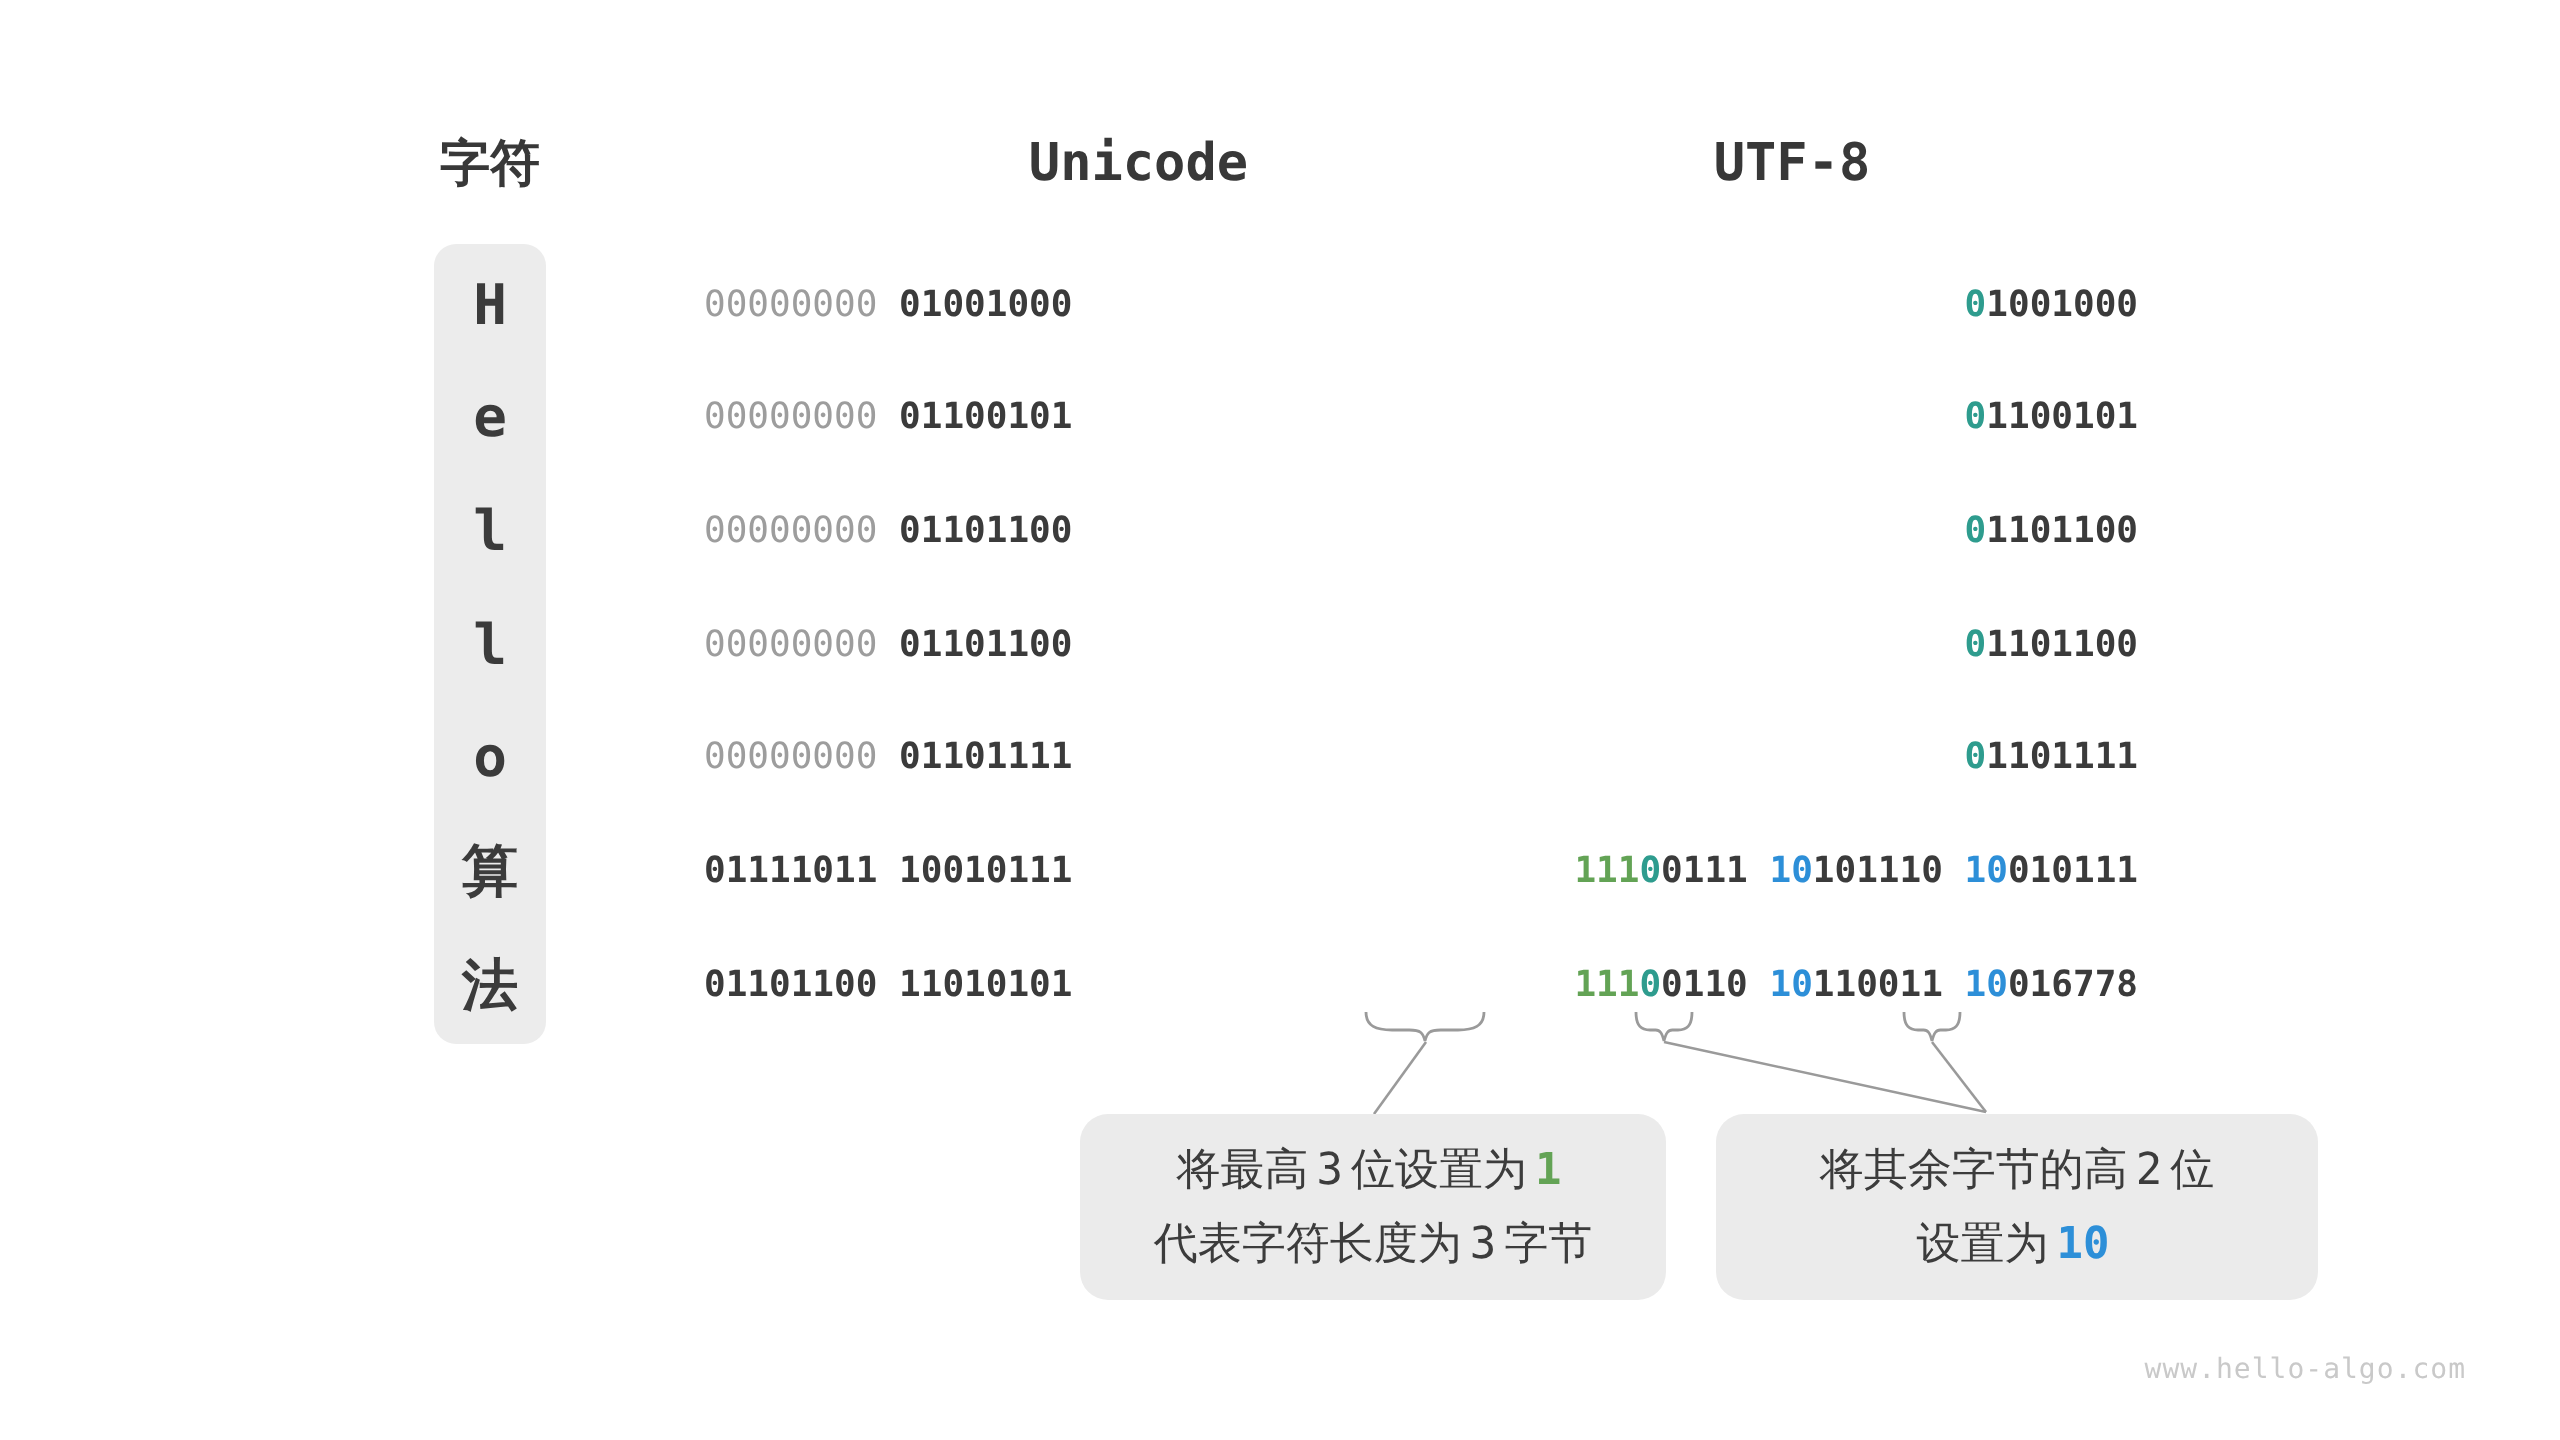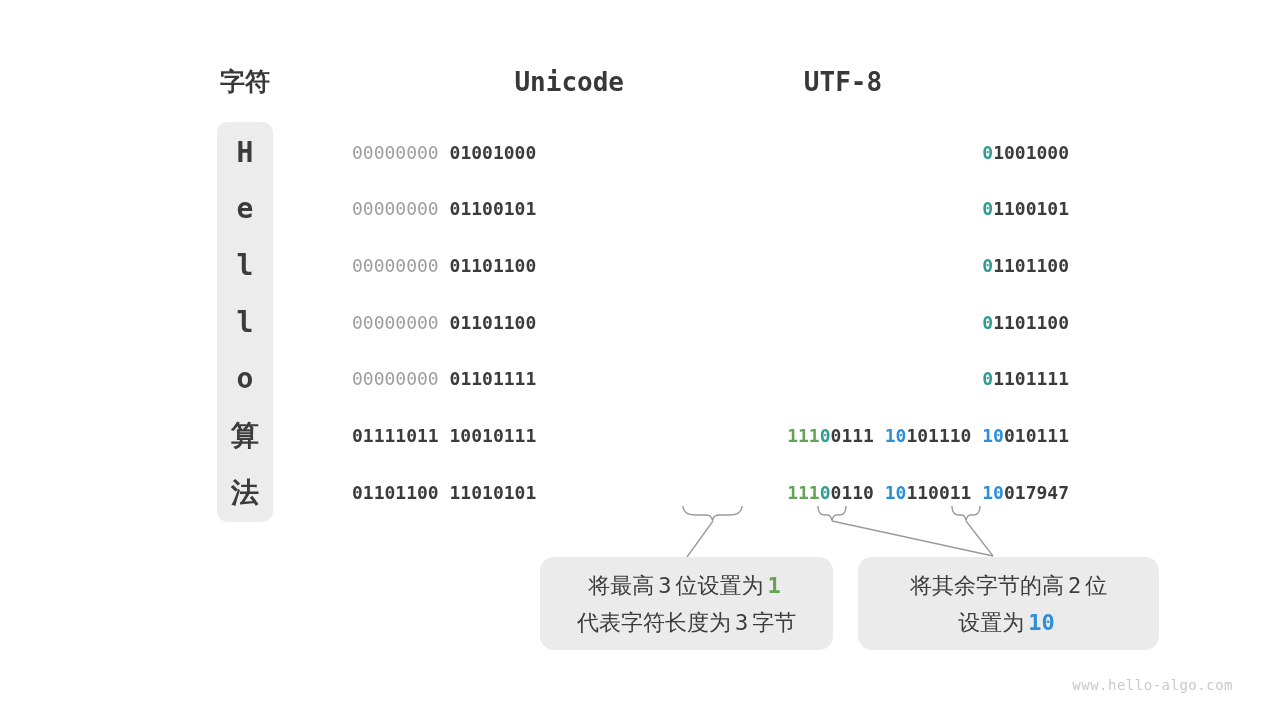--- a/index.html
+++ b/index.html
@@ -6,21 +6,21 @@
   .canvas{
     position:relative;width:1280px;height:720px;background:#ffffff;
     font-family:"DejaVu Sans","Liberation Sans",sans-serif;overflow:hidden;
   }
   .hdr{
     position:absolute;top:66px;height:32px;line-height:32px;
     font-weight:bold;color:#383838;text-align:center;font-size:25px;
   }
   #hdr-char{left:217px;width:56px;}
   #hdr-unicode{left:352px;width:272px;font-family:"DejaVu Sans Mono","Liberation Mono",monospace;font-size:26px;text-align:right;}
-  #hdr-utf8{left:650px;width:386px;font-family:"DejaVu Sans Mono","Liberation Mono",monospace;font-size:26px;}
+  #hdr-utf8{left:703px;width:386px;font-family:"DejaVu Sans Mono","Liberation Mono",monospace;font-size:26px;}
   .char-col-bg{
     position:absolute;left:217px;top:122px;width:56px;height:400px;
     background:#ececec;border-radius:11px;
   }
   .row{position:absolute;left:0;width:1280px;height:57px;}
   .cell{
     position:absolute;top:0;height:57px;line-height:57px;white-space:pre;
     font-family:"DejaVu Sans Mono","Liberation Mono",monospace;
     font-size:18px;font-weight:bold;color:#3b3b3b;
   }
@@ -81,21 +81,21 @@
         <span class="cell cell-utf8"><span style="color: rgb(46, 156, 142);">0</span><span style="color: rgb(59, 59, 59);">1101111</span></span>
       </div>
       <div class="row" style="top: 407px;">
         <span class="cell cell-char">算</span>
         <span class="cell cell-unicode"><span style="color: rgb(59, 59, 59);">01111011 10010111</span></span>
         <span class="cell cell-utf8"><span style="color: rgb(99, 163, 85);">111</span><span style="color: rgb(46, 156, 142);">0</span><span style="color: rgb(59, 59, 59);">0111 </span><span style="color: rgb(45, 143, 216);">10</span><span style="color: rgb(59, 59, 59); text-align: right;">101110 </span><span style="color: rgb(45, 143, 216);">10</span><span style="color: rgb(59, 59, 59);">010111</span></span>
       </div>
       <div class="row" style="top: 463.7px;">
         <span class="cell cell-char">法</span>
         <span class="cell cell-unicode"><span style="color: rgb(59, 59, 59);">01101100 11010101</span></span>
-        <span class="cell cell-utf8"><span style="color: rgb(99, 163, 85);">111</span><span style="color: rgb(46, 156, 142);">0</span><span style="color: rgb(59, 59, 59);">0110 </span><span style="color: rgb(45, 143, 216);">10</span><span style="color: rgb(59, 59, 59);">110011 </span><span style="color: rgb(45, 143, 216);">10</span><span style="color: rgb(59, 59, 59);">017947</span></span>
+        <span class="cell cell-utf8"><span style="color: rgb(99, 163, 85);">111</span><span style="color: rgb(46, 156, 142);">0</span><span style="color: rgb(59, 59, 59);">0110 </span><span style="color: rgb(45, 143, 216);">10</span><span style="color: rgb(59, 59, 59);">110011 </span><span style="color: rgb(45, 143, 216);">10</span><span style="color: rgb(59, 59, 59);">016778</span></span>
       </div>
     </div>
 
   <svg class="overlay" viewBox="0 0 1280 720" xmlns="http://www.w3.org/2000/svg">
       <path d="M 683 506 C 683 513.2, 688.2 515, 696 515 L 704.7 515 C 710.5 515, 711.5 516.5, 712.5 520.5 C 713.5 516.5, 714.5 515, 720.3 515 L 729 515 C 736.8 515, 742 513.2, 742 506" fill="none" stroke="#9a9a9a" stroke-width="1.4"></path>
       <path d="M 818 506 C 818 513.2, 820.8 515, 825 515 L 827.8 515 C 830 515, 831 516.5, 832 520.5 C 833 516.5, 834 515, 836.2 515 L 839 515 C 843.2 515, 846 513.2, 846 506" fill="none" stroke="#9a9a9a" stroke-width="1.4"></path>
       <path d="M 952 506 C 952 513.2, 954.8 515, 959 515 L 961.8 515 C 964 515, 965 516.5, 966 520.5 C 967 516.5, 968 515, 970.2 515 L 973 515 C 977.2 515, 980 513.2, 980 506" fill="none" stroke="#9a9a9a" stroke-width="1.4"></path>
       <line x1="713" y1="521" x2="687" y2="557" stroke="#9a9a9a" stroke-width="1.3"></line>
       <line x1="832" y1="521" x2="993" y2="556" stroke="#9a9a9a" stroke-width="1.3"></line>
       <line x1="966" y1="521" x2="993" y2="556" stroke="#9a9a9a" stroke-width="1.3"></line>

